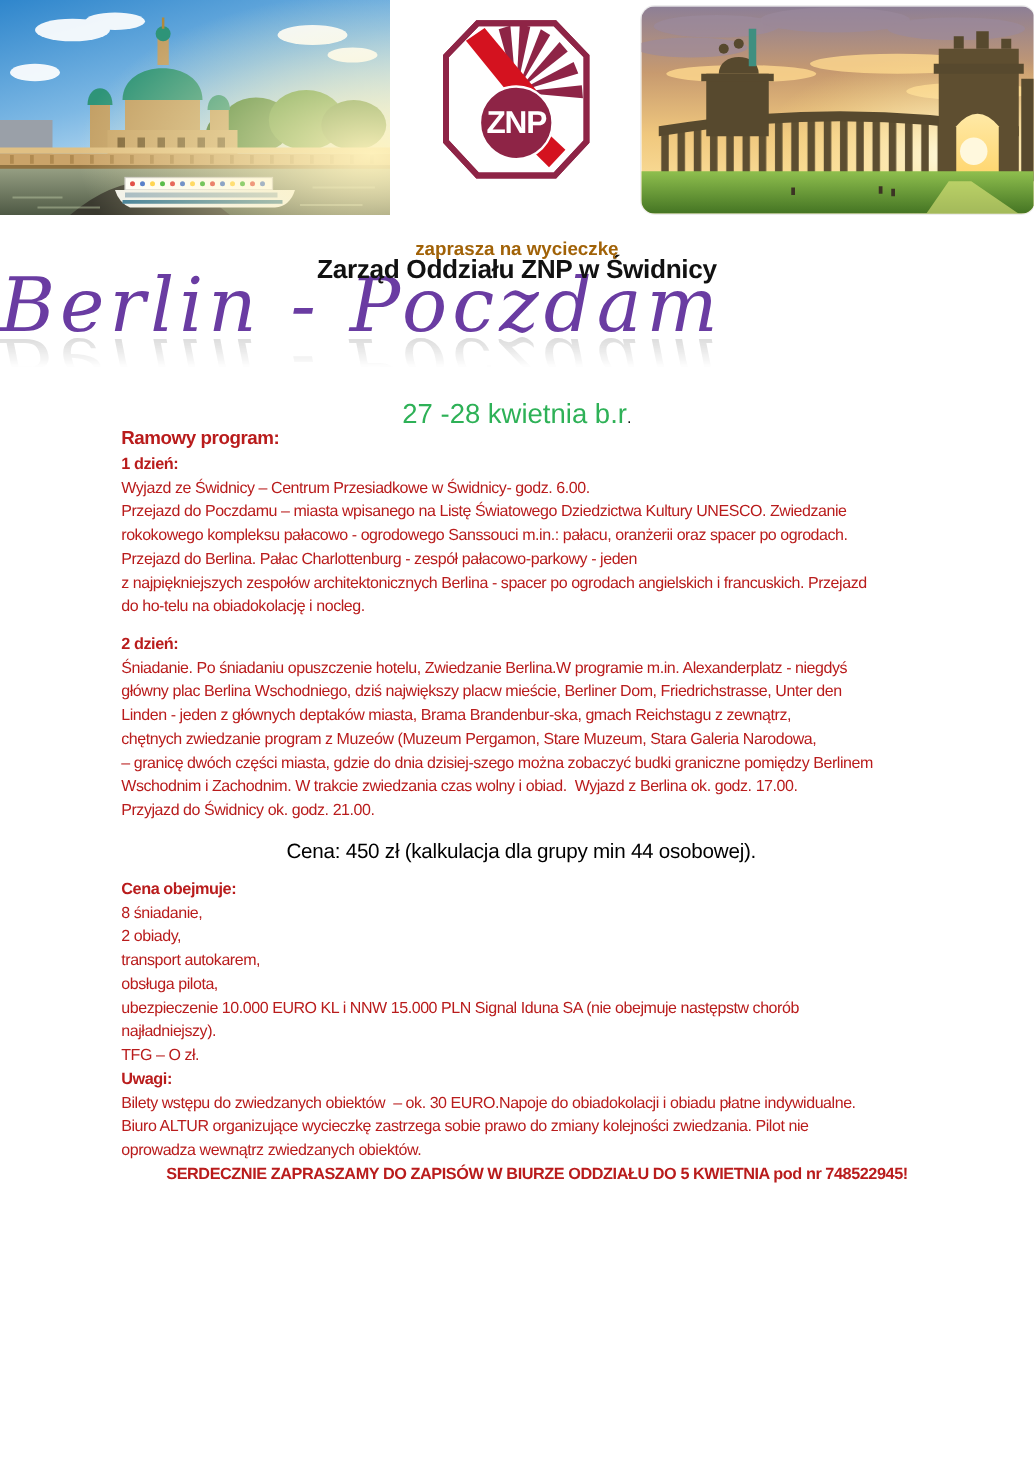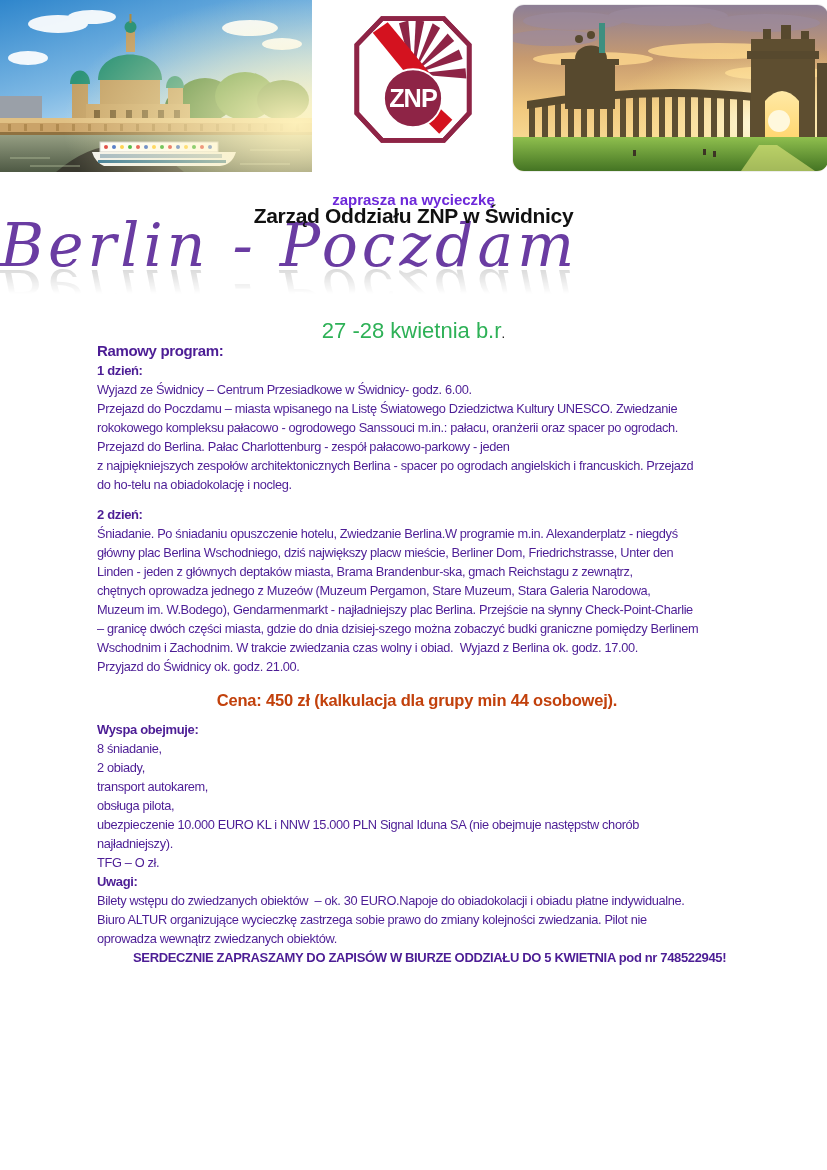--- a/index.html
+++ b/index.html
@@ -8,42 +8,42 @@
 
   
   .photo-left{position:absolute;left:0;top:0;width:312px;height:172px;z-index:1;}
   .photo-right{position:absolute;left:512px;top:4px;width:315px;height:166px;z-index:1;
                border-radius:12px;overflow:hidden;border:1px solid #ececec;}
   .logo-wrap{position:absolute;left:354px;top:14px;z-index:2;}
 
   .org{position:absolute;left:0;top:160px;width:100%;text-align:center;z-index:5;
        font-weight:bold;font-size:21px;letter-spacing:-0.3px;color:#111;margin-top:44px;}
   .invite{position:absolute;left:0;top:191px;width:100%;text-align:center;z-index:5;
-          font-weight:bold;font-size:15px;color:#6d28d9;}
+          font-weight:bold;font-size:15px;color:#a16207;}
 
   .title-wrap{position:absolute;left:0;top:214px;width:100%;text-align:left;z-index:3;}
   .big-title{font-family:"DejaVu Serif",serif;font-style:italic;font-size:60px;line-height:62px;
              color:#6a3ca2;letter-spacing:4px;white-space:pre;}
   .title-mirror{font-family:"DejaVu Serif",serif;font-style:italic;font-size:60px;line-height:62px;
              color:#8f8f8f;letter-spacing:4px;white-space:pre;transform:scaleY(-1);
              opacity:.5;margin-top:-16px;
              -webkit-mask-image:linear-gradient(to bottom,transparent 45%,rgba(0,0,0,.9) 100%);
              mask-image:linear-gradient(to bottom,transparent 45%,rgba(0,0,0,.9) 100%);}
 
   .date-line{position:absolute;left:0;top:318px;width:100%;text-align:center;z-index:6;
              font-size:22px;color:#2eb157;white-space:pre;}
   .date-line .dot{color:#111;font-size:13px;}
 
   
   .body-block{position:absolute;left:97px;top:341px;width:640px;z-index:4;}
-  .ln{font-size:12.8px;line-height:19px;letter-spacing:-0.35px;white-space:pre;color:#4c1d95;}
+  .ln{font-size:12.8px;line-height:19px;letter-spacing:-0.35px;white-space:pre;color:#b91c1c;}
   .ln.b{font-weight:bold;font-size:13px;}
   .ln.h1{font-weight:bold;font-size:15px;line-height:20px;}
   .sp{height:11px;}
-  .price{display:block;text-align:center;color:#c2410c;font-weight:bold;font-size:16.5px;
+  .price{display:block;text-align:center;color:#000000;font-weight:normal;font-size:16.5px;
          line-height:24px;margin-top:12px;margin-bottom:8px;white-space:pre;letter-spacing:-0.2px;}
   .cta{padding-left:36px;}
 
   svg text{font-family:"Liberation Sans",sans-serif;}
 </style>
 </head>
 <body>
 
 <div class="page">
 
@@ -272,27 +272,26 @@
     <div class="ln">Przejazd do Poczdamu – miasta wpisanego na Listę Światowego Dziedzictwa Kultury UNESCO. Zwiedzanie</div>
     <div class="ln">rokokowego kompleksu pałacowo - ogrodowego Sanssouci m.in.: pałacu, oranżerii oraz spacer po ogrodach.</div>
     <div class="ln">Przejazd do Berlina. Pałac Charlottenburg - zespół pałacowo-parkowy - jeden</div>
     <div class="ln">z najpiękniejszych zespołów architektonicznych Berlina - spacer po ogrodach angielskich i francuskich. Przejazd</div>
     <div class="ln">do ho-telu na obiadokolację i nocleg.</div>
     <div class="sp"></div>
     <div class="ln b">2 dzień:</div>
     <div class="ln">Śniadanie. Po śniadaniu opuszczenie hotelu, Zwiedzanie Berlina.W programie m.in. Alexanderplatz - niegdyś</div>
     <div class="ln">główny plac Berlina Wschodniego, dziś największy placw mieście, Berliner Dom, Friedrichstrasse, Unter den</div>
     <div class="ln">Linden - jeden z głównych deptaków miasta, Brama Brandenbur-ska, gmach Reichstagu z zewnątrz,</div>
-    <div class="ln">chętnych oprowadza jednego z Muzeów (Muzeum Pergamon, Stare Muzeum, Stara Galeria Narodowa,</div>
-    <div class="ln">Muzeum im. W.Bodego), Gendarmenmarkt - najładniejszy plac Berlina. Przejście na słynny Check-Point-Charlie</div>
+    <div class="ln">chętnych zwiedzanie program z Muzeów (Muzeum Pergamon, Stare Muzeum, Stara Galeria Narodowa,</div>
     <div class="ln">– granicę dwóch części miasta, gdzie do dnia dzisiej-szego można zobaczyć budki graniczne pomiędzy Berlinem</div>
     <div class="ln">Wschodnim i Zachodnim. W trakcie zwiedzania czas wolny i obiad.  Wyjazd z Berlina ok. godz. 17.00.</div>
     <div class="ln">Przyjazd do Świdnicy ok. godz. 21.00.</div>
     <div class="price">Cena: 450 zł (kalkulacja dla grupy min 44 osobowej).</div>
-    <div class="ln b">Wyspa obejmuje:</div>
+    <div class="ln b">Cena obejmuje:</div>
     <div class="ln">8 śniadanie,</div>
     <div class="ln">2 obiady,</div>
     <div class="ln">transport autokarem,</div>
     <div class="ln">obsługa pilota,</div>
     <div class="ln">ubezpieczenie 10.000 EURO KL i NNW 15.000 PLN Signal Iduna SA (nie obejmuje następstw chorób</div>
     <div class="ln">najładniejszy).</div>
     <div class="ln">TFG – O zł.</div>
     <div class="ln b">Uwagi:</div>
     <div class="ln">Bilety wstępu do zwiedzanych obiektów  – ok. 30 EURO.Napoje do obiadokolacji i obiadu płatne indywidualne.</div>
     <div class="ln">Biuro ALTUR organizujące wycieczkę zastrzega sobie prawo do zmiany kolejności zwiedzania. Pilot nie</div>

